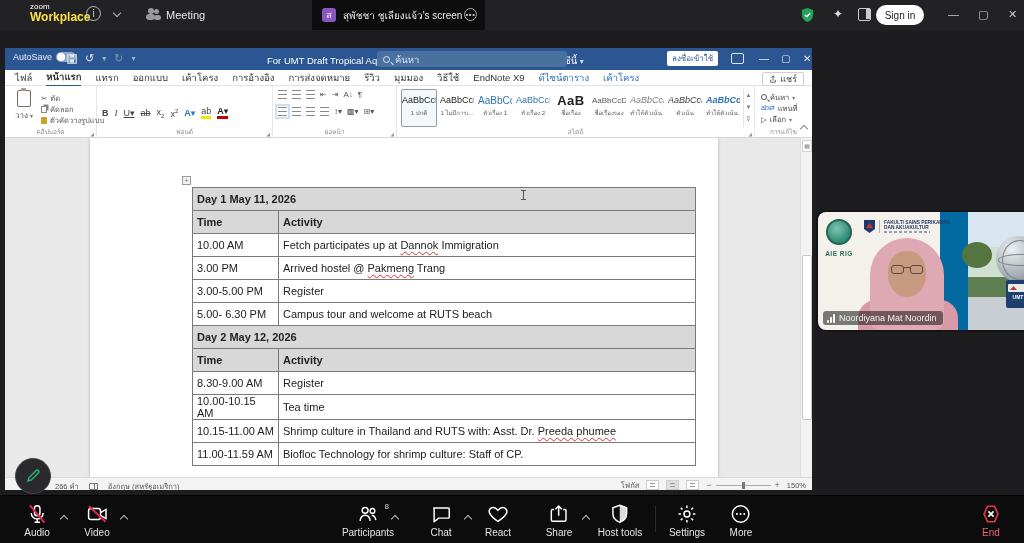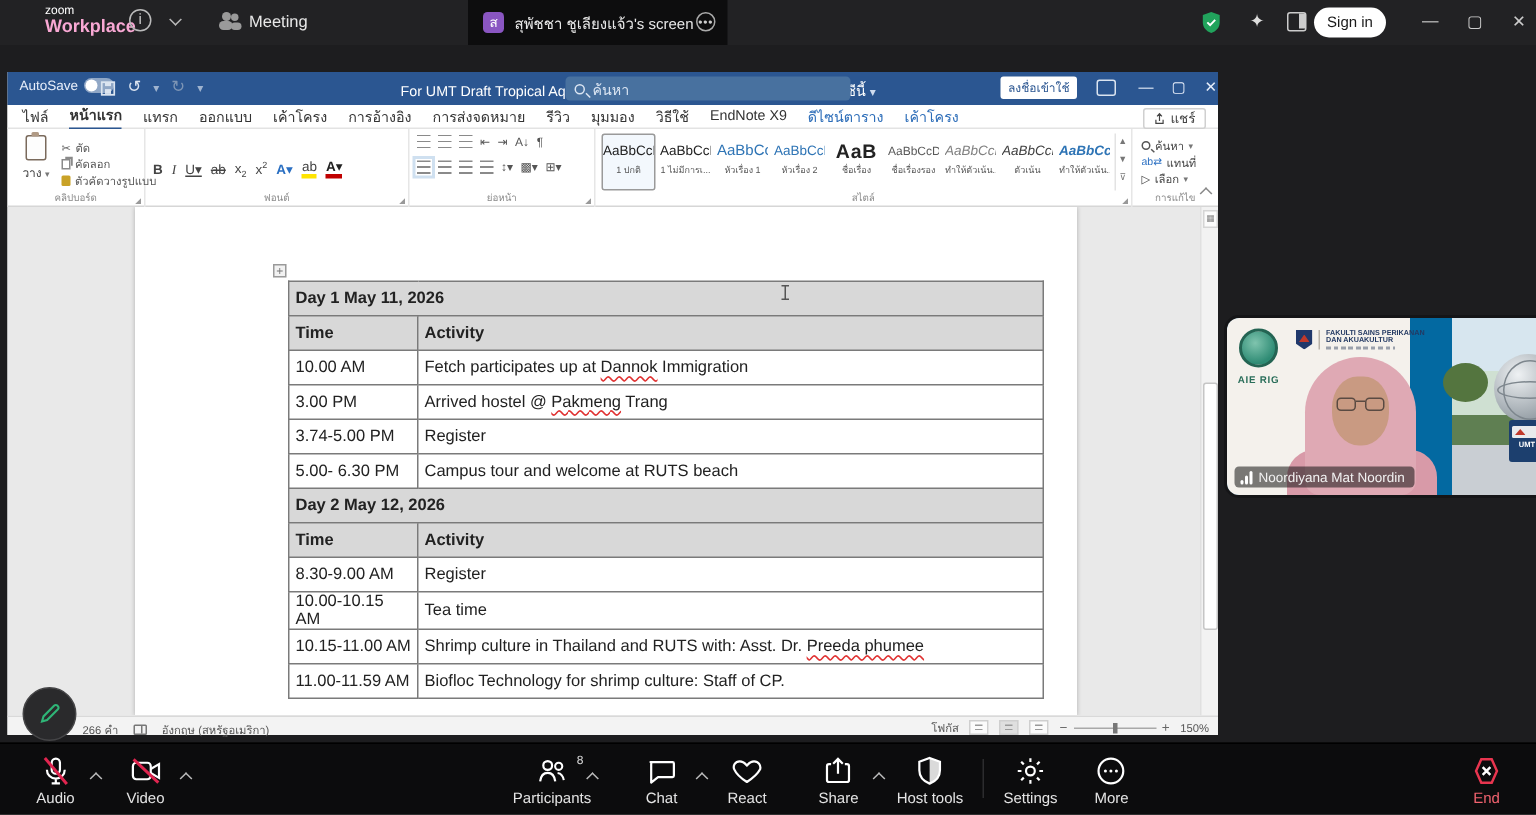--- a/index.html
+++ b/index.html
@@ -3,21 +3,21 @@
 <meta charset="utf-8">
 <style>
   html,body{margin:0;padding:0;background:#000;}
   *{box-sizing:border-box;font-family:"Liberation Sans","DejaVu Sans",sans-serif;}
   .stage{position:relative;width:1024px;height:543px;background:#1d1d1f;overflow:hidden;}
 
   
   .topbar{position:absolute;left:0;top:0;width:1024px;height:30px;background:#222224;color:#fff;}
   .zlogo{position:absolute;left:30px;top:3px;line-height:1;}
   .zlogo .l1{font-size:8px;color:#fff;}
-  .zlogo .l2{font-size:12px;font-weight:bold;color:#f9a8d4;}
+  .zlogo .l2{font-size:12px;font-weight:bold;color:#fde047;}
   .tb-info{position:absolute;left:86px;top:6px;width:15px;height:15px;border:1px solid #bbb;border-radius:50%;color:#ccc;font-size:10px;text-align:center;line-height:14px;}
   .chev{display:inline-block;width:6px;height:6px;border-left:1.5px solid #bbb;border-top:1.5px solid #bbb;}
   .chev.down{transform:rotate(225deg);}
   .chev.up{transform:rotate(45deg);}
   .tb-chev{position:absolute;left:114px;top:10px;}
   .meet-ic{position:absolute;left:146px;top:8px;width:15px;height:13px;}
   .meet-ic i{position:absolute;background:#9a9a9a;border-radius:50%;}
   .meet-ic .h1{left:2px;top:0;width:6px;height:6px;}
   .meet-ic .h2{left:8px;top:1px;width:5px;height:5px;}
   .meet-ic .b1{left:0;top:6px;width:9px;height:6px;border-radius:3px;}
@@ -427,21 +427,21 @@
               </tr>
               <tr class="t-data">
                 <td class="tcol">10.00 AM</td>
                 <td>Fetch participates up at <span class="sp">Dannok</span> Immigration</td>
               </tr>
               <tr class="t-data">
                 <td class="tcol">3.00 PM</td>
                 <td>Arrived hostel @ <span class="sp">Pakmeng</span> Trang</td>
               </tr>
               <tr class="t-data">
-                <td class="tcol">3.74-5.00 PM</td>
+                <td class="tcol">3.00-5.00 PM</td>
                 <td>Register</td>
               </tr>
               <tr class="t-data">
                 <td class="tcol">5.00- 6.30 PM</td>
                 <td>Campus tour and welcome at RUTS beach</td>
               </tr>
               <tr class="t-day">
                 <td colspan="2">Day 2 May 12, 2026</td>
               </tr>
               <tr class="t-head">

